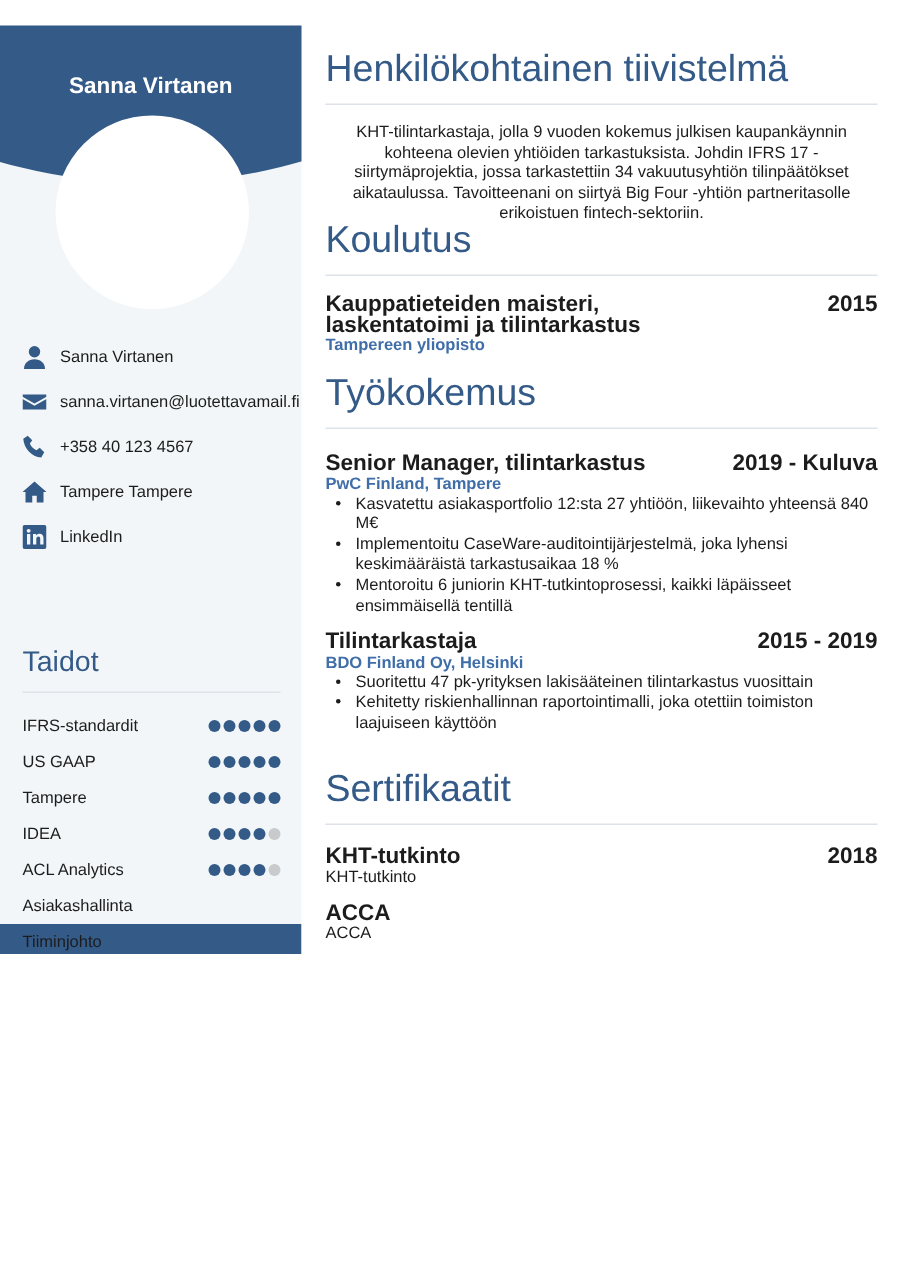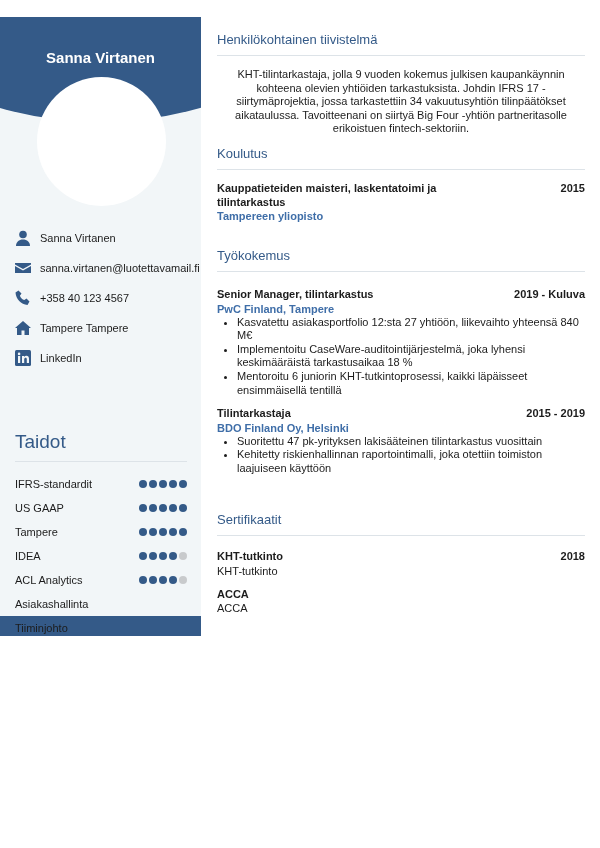--- a/index.html
+++ b/index.html
@@ -36,25 +36,25 @@
   .pi-icon { width: 16px; height: 16px; margin-right: 9px; flex: 0 0 16px; display:flex; align-items:center; justify-content:center; }
   .pi-icon svg { width: 16px; height: 16px; fill: #345a88; }
   .sk-row { display: flex; align-items: center; justify-content: space-between; height: 24px; font-size: 11px; }
   .dots { display: flex; gap: 2px; }
   .dot { width: 8px; height: 8px; border-radius: 50%; background: #345a88; }
   .dot.off { background: #c8cacc; }
 
   .main { position: absolute; left: 217px; top: 0; width: 368px; }
   .m-section { position: absolute; left: 0; width: 368px; }
   .m-h {
-    font-size: 13px; color: #345a88; padding-bottom: 8px;
+    font-size: 25px; color: #345a88; padding-bottom: 8px;
     border-bottom: 1px solid #dde3e8; margin-bottom: 12px;
   }
   .summary { font-size: 11px; line-height: 13.6px; color: #1c1c1c; text-align: center; }
-  .entry-head { display: flex; justify-content: space-between; font-size: 11px; font-weight: bold; line-height: 13.6px; }
+  .entry-head { display: flex; justify-content: space-between; font-size: 15px; font-weight: bold; line-height: 13.6px; }
   .entry-title { width: 220px; }
   .entry-org { font-size: 11px; color: #3f6ea8; line-height: 14px; font-weight: bold; }
   .bullets { list-style: disc; padding-left: 20px; font-size: 11px; line-height: 13.6px; }
   .cert-sub { font-size: 11px; line-height: 14px; }
 </style>
 </head>
 <body>
 
 <div class="sidebar">
   <div class="sb-top-blob"></div>

